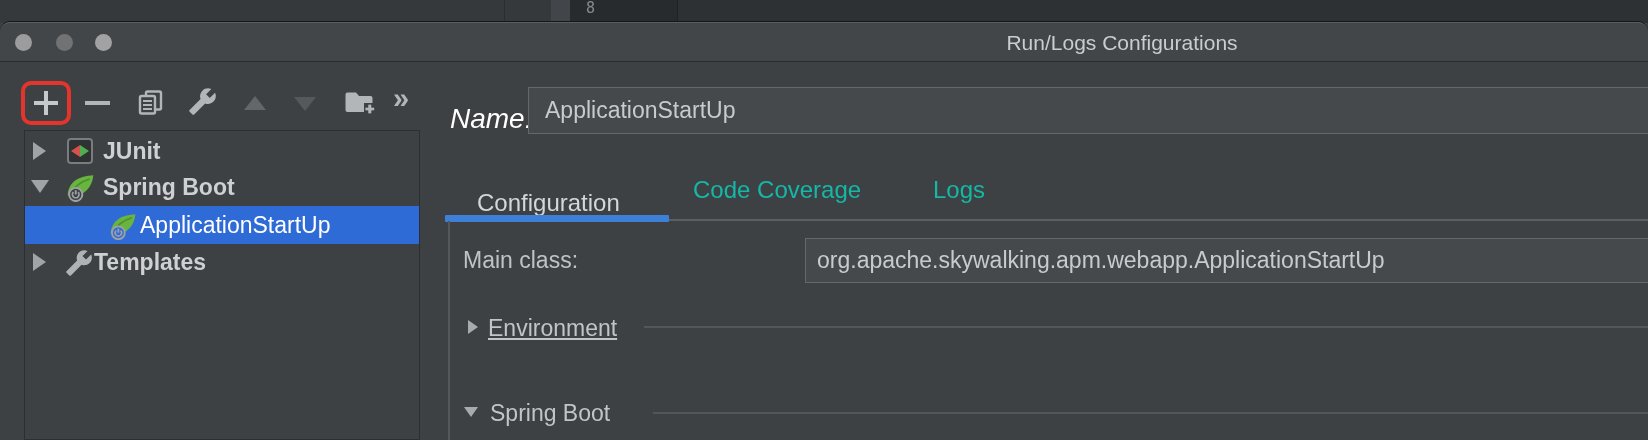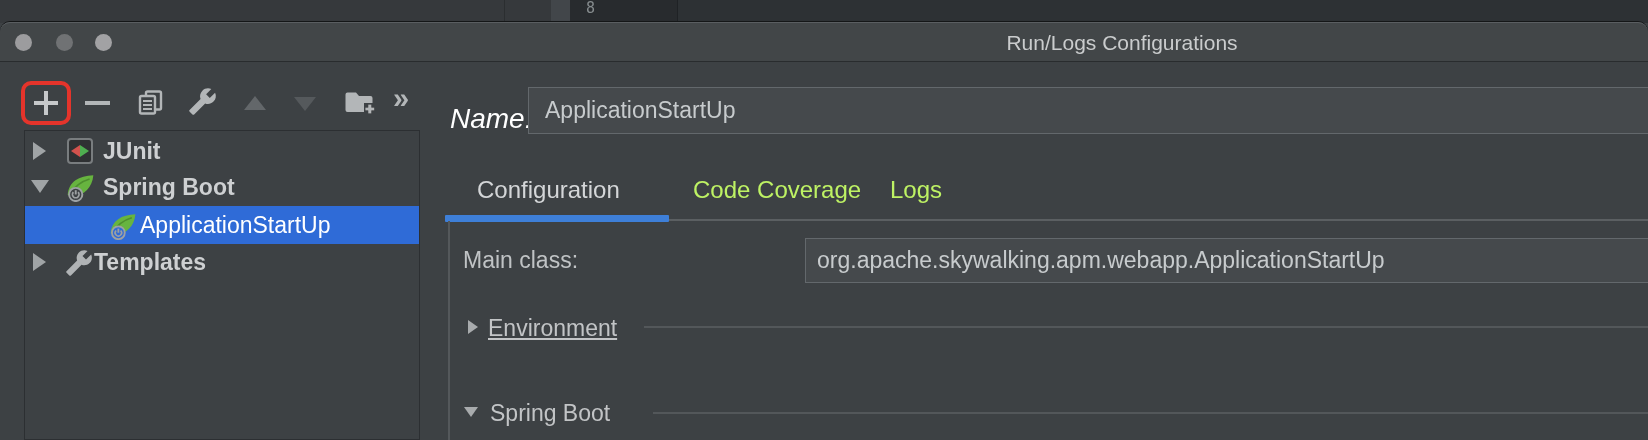--- a/index.html
+++ b/index.html
@@ -45,21 +45,21 @@
   .exp-r { width:0; height:0; border-top:9px solid transparent; border-bottom:9px solid transparent; border-left:13px solid #a0a4a6; }
   .exp-d { width:0; height:0; border-left:9px solid transparent; border-right:9px solid transparent; border-top:13px solid #a0a4a6; }
   .junit-ic { width:26px; height:26px; background:#2f3133; border:2px solid #797d7f; border-radius:4px; }
   .junit-ic::before { content:""; position:absolute; left:2px; top:5px; width:0; height:0; border-top:6px solid transparent; border-bottom:6px solid transparent; border-right:9px solid #d3524d; }
   .junit-ic::after { content:""; position:absolute; right:2px; top:5px; width:0; height:0; border-top:6px solid transparent; border-bottom:6px solid transparent; border-left:9px solid #4fae50; }
 
   
   .lbl-name { left:450px; top:103px; font-size:28px; color:#ffffff;font-style:italic; }
   .fld { background:#45494c; border:1px solid #63686c; color:#c7cbcd; font-family:"Liberation Sans", sans-serif; font-size:23px; outline:none; }
   .fld-name { left:528px; top:87px; width:1126px; height:47px; padding:0 0 0 16px; }
-  .tab { top:177px; font-size:24px; color:#bef264; line-height:25px; white-space:nowrap; }
+  .tab { top:177px; font-size:24px; color:#14b8a6; line-height:25px; white-space:nowrap; }
   .tab.active { color:#d4d6d8; }
   .tab-underline { left:445px; top:215px; width:224px; height:7px; background:#3e7fd8; border-radius:1px; }
   .tab-line { left:669px; top:219px; width:979px; height:2px; background:#5b5f62; }
   .content-vline { left:448px; top:221px; width:2px; height:219px; background:#54585b; }
   .lbl-mainclass { left:463px; top:247px; font-size:23px; color:#c0c3c5; }
   .fld-main { left:805px; top:238px; width:853px; height:45px; padding:0 0 0 11px; }
   .sec-lbl { font-size:23px; color:#c2c4c6; white-space:nowrap; }
   .sec-tri-r { width:0; height:0; border-top:7px solid transparent; border-bottom:7px solid transparent; border-left:10px solid #a8abad; }
   .sec-tri-d { width:0; height:0; border-left:7px solid transparent; border-right:7px solid transparent; border-top:10px solid #a8abad; }
   .sec-line { height:2px; background:#53575a; }
@@ -157,23 +157,23 @@
       <g transform="translate(24,0) scale(-1,1)">
         <path fill="#b0b3b5" d="M22.7 19l-9.1-9.1c.9-2.3.4-5-1.5-6.9-2-2-5-2.4-7.4-1.3L9 6 6 9 1.6 4.7C.4 7.1.9 10.1 2.9 12.1c1.9 1.9 4.6 2.4 6.9 1.5l9.1 9.1c.4.4 1 .4 1.4 0l2.3-2.3c.5-.4.5-1.1.1-1.4z"></path>
       </g>
     </svg>
     <div class="lbl" style="left:70px;">Templates</div>
   </div>
 
   <div class="abs lbl-name">Name:</div>
   <input class="abs fld fld-name" value="ApplicationStartUp" style="">
 
-  <div class="abs tab active" style="left:477px;">Configuration</div>
+  <div class="abs tab active" style="left:477px;margin-top:13px;">Configuration</div>
   <div class="abs tab" style="left:693px;">Code Coverage</div>
-  <div class="abs tab" style="left:890px;text-align:center;">Logs</div>
+  <div class="abs tab" style="left:933px;text-align:center;">Logs</div>
   <div class="abs tab-underline"></div>
   <div class="abs tab-line"></div>
   <div class="abs content-vline"></div>
 
   <div class="abs lbl-mainclass">Main class:</div>
   <input class="abs fld fld-main" value="org.apache.skywalking.apm.webapp.ApplicationStartUp" style="">
 
   <div class="abs sec-tri-r" style="left:468px; top:320px;"></div>
   <div class="abs sec-lbl" style="left:488px; top:315px;text-decoration:underline;">Environment</div>
   <div class="abs sec-line" style="left:644px; top:326px; width:1004px;"></div>

